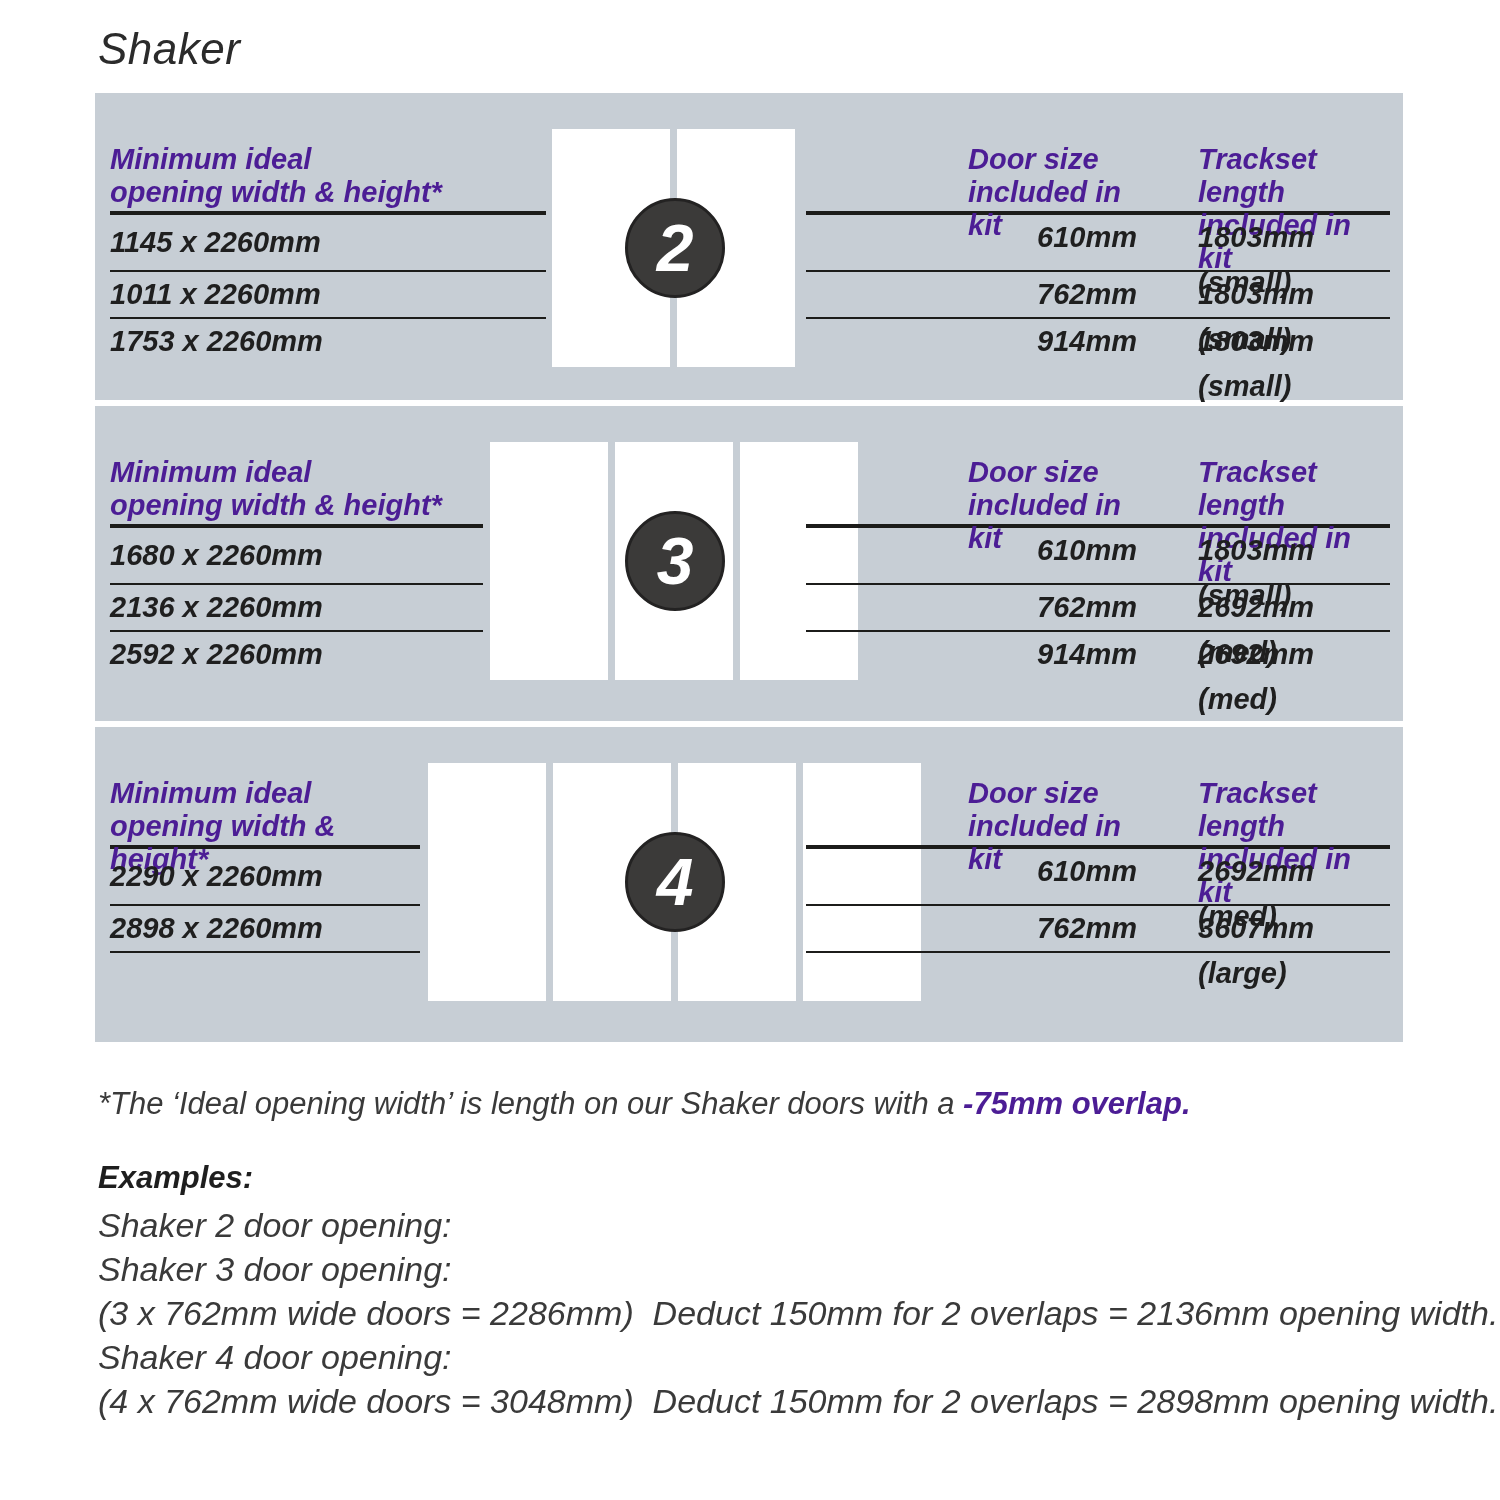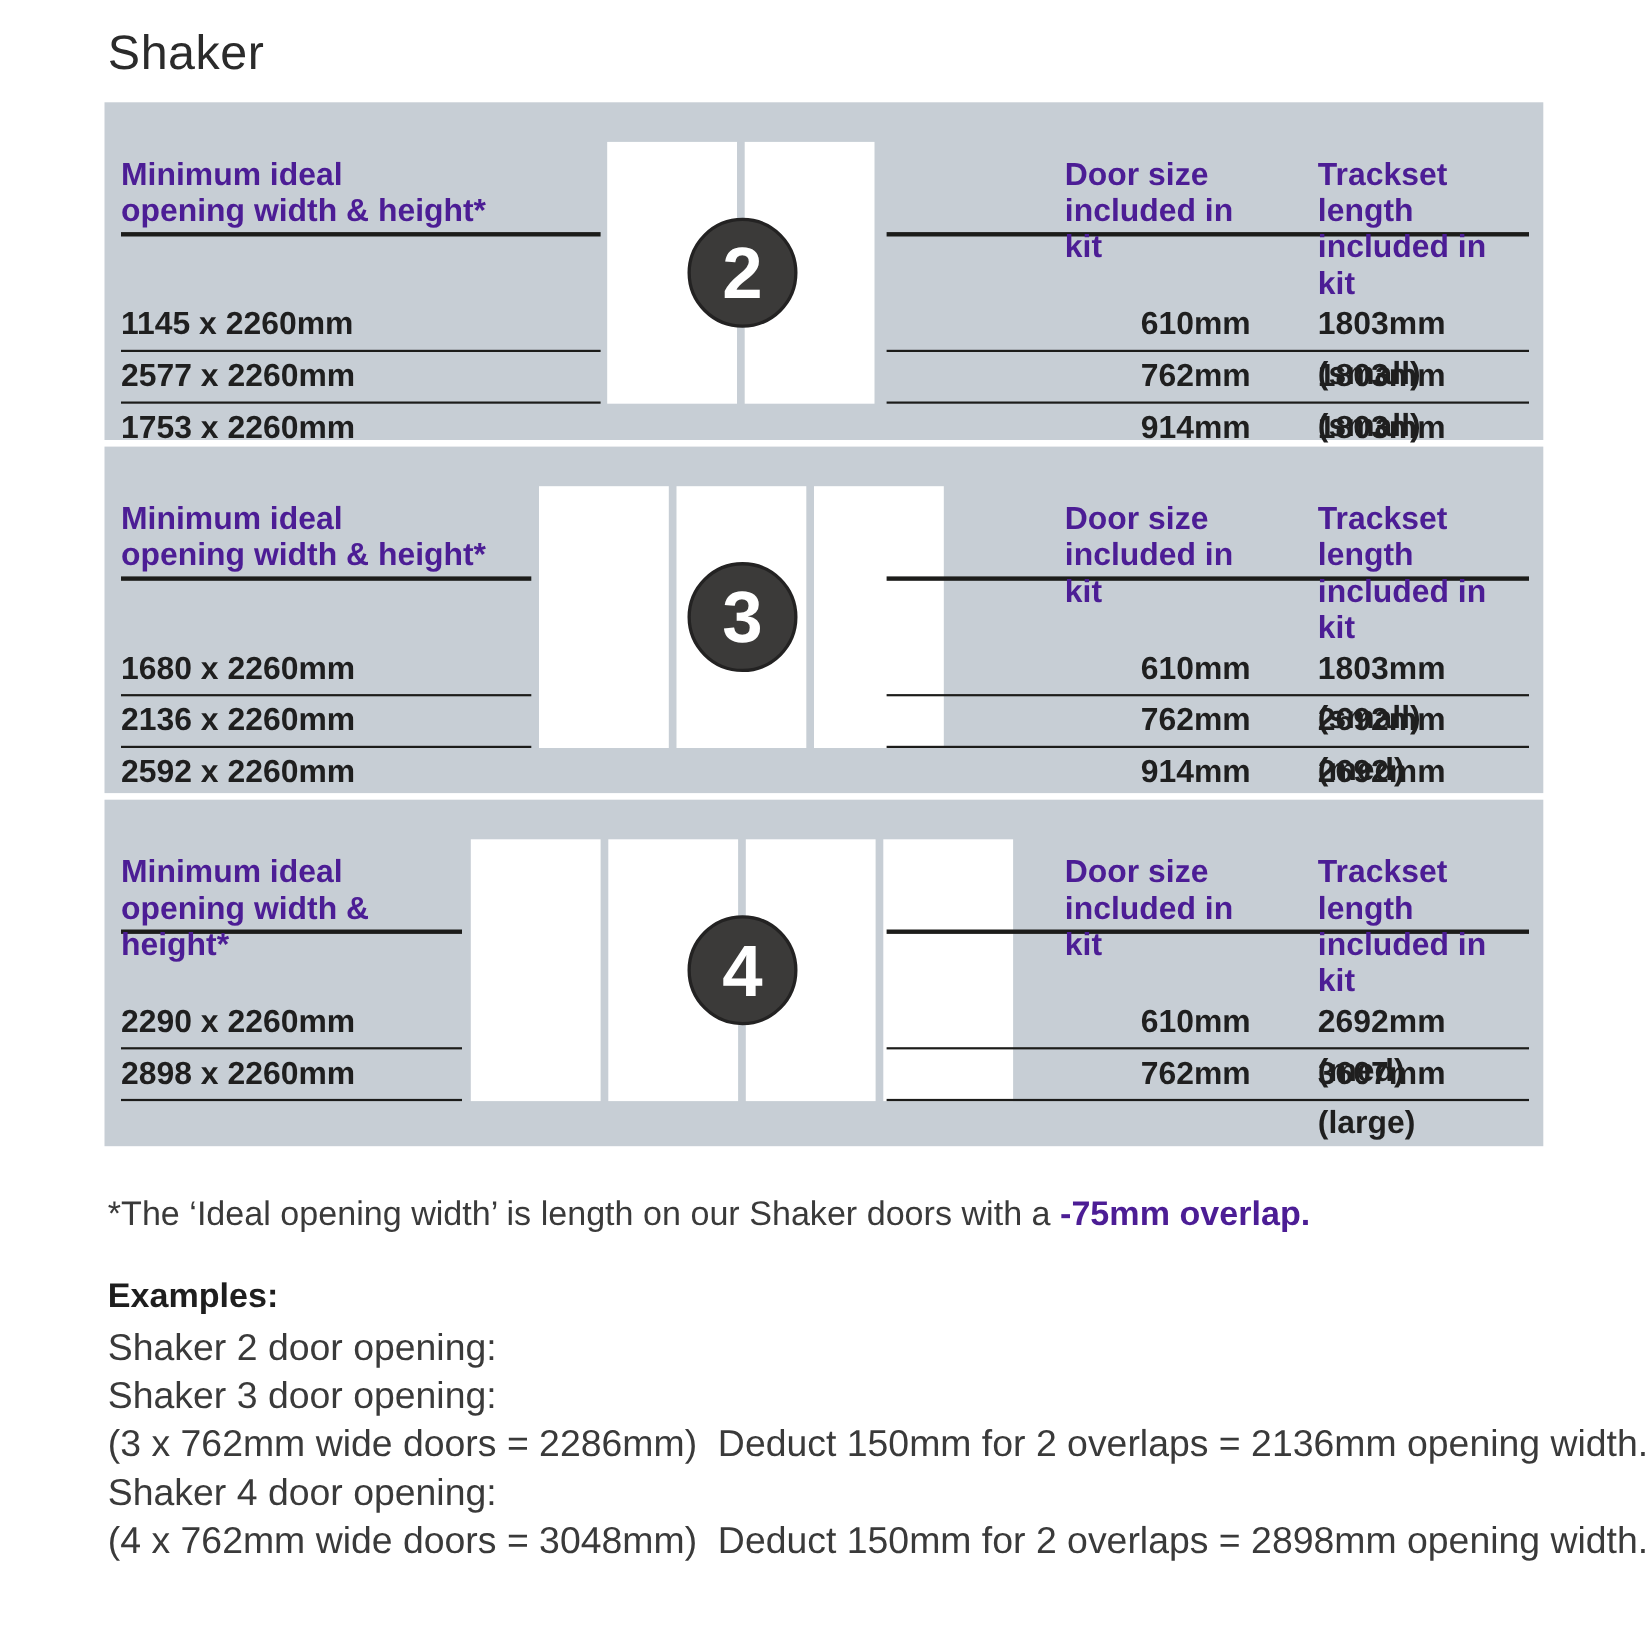--- a/index.html
+++ b/index.html
@@ -6,41 +6,41 @@
     --panel-bg:#c7ced5;
     --rule:#1c1c1a;
     --text-dark:#242424;
     --badge-bg:#3b3a39;
     --badge-ring:#232222;
     --body-text:#3a3a3a;
   }
   *{margin:0;padding:0;box-sizing:border-box;}
   html,body{width:1500px;height:1500px;background:#ffffff;overflow:hidden;
     font-family:"Liberation Sans",sans-serif;color:var(--text-dark);}
-  .stage{position:relative;width:1500px;height:1380px;}
+  .stage{position:relative;width:1500px;height:1380px;font-style:italic;}
 
   .page-title{position:absolute;left:98px;top:24px;font-size:44px;font-weight:400;
     letter-spacing:0.5px;color:#2b2b2b;}
 
   .panel{position:absolute;left:95px;width:1308px;background:var(--panel-bg);}
   .panel.p1{top:93px;height:307px;}
   .panel.p2{top:406px;height:315px;}
   .panel.p3{top:727px;height:315px;}
 
   
   .ltable{position:absolute;left:15px;top:50px;}
   .p1 .ltable{width:436px;}
   .p2 .ltable{width:373px;}
   .p3 .ltable{width:310px;}
 
   .col-header{font-size:29px;font-weight:700;line-height:33px;height:66px;color:#4c1d95;}
   .thick-rule{height:4px;background:var(--rule);margin-top:2px;}
   .thin-rule{height:2px;background:var(--rule);}
   .row{height:45px;display:flex;align-items:center;font-size:29px;font-weight:700;color:#1f1f1f;}
-  .row.first{height:55px;padding-top:10px;margin-top:48px;}
+  .row.first{height:55px;}
 
   
   .rtable{position:absolute;left:711px;top:50px;width:584px;}
   .rhead{display:flex;}
   .c-door{width:331px;}
   .c-track{width:253px;padding-left:61px;}
   .rhead .c-door{padding-left:162px;}
   .r-row{display:flex;}
   .r-row .c-door{text-align:right;}
 
@@ -68,21 +68,21 @@
 
   <section class="panel p1">
     <div class="ltable">
       <div class="col-header">
         <div>Minimum ideal</div>
         <div>opening width &amp; height*</div>
       </div>
       <div class="thick-rule"></div>
       <div class="row first">1145 x 2260mm</div>
       <div class="thin-rule"></div>
-      <div class="row">2577 x 2260mm</div>
+      <div class="row">1011 x 2260mm</div>
       <div class="thin-rule"></div>
       <div class="row">1753 x 2260mm</div>
     </div>
 
     <div class="door" style="left:457px"></div>
     <div class="door" style="left:582px"></div>
     <div class="badge">2</div>
 
     <div class="rtable">
       <div class="rhead">

